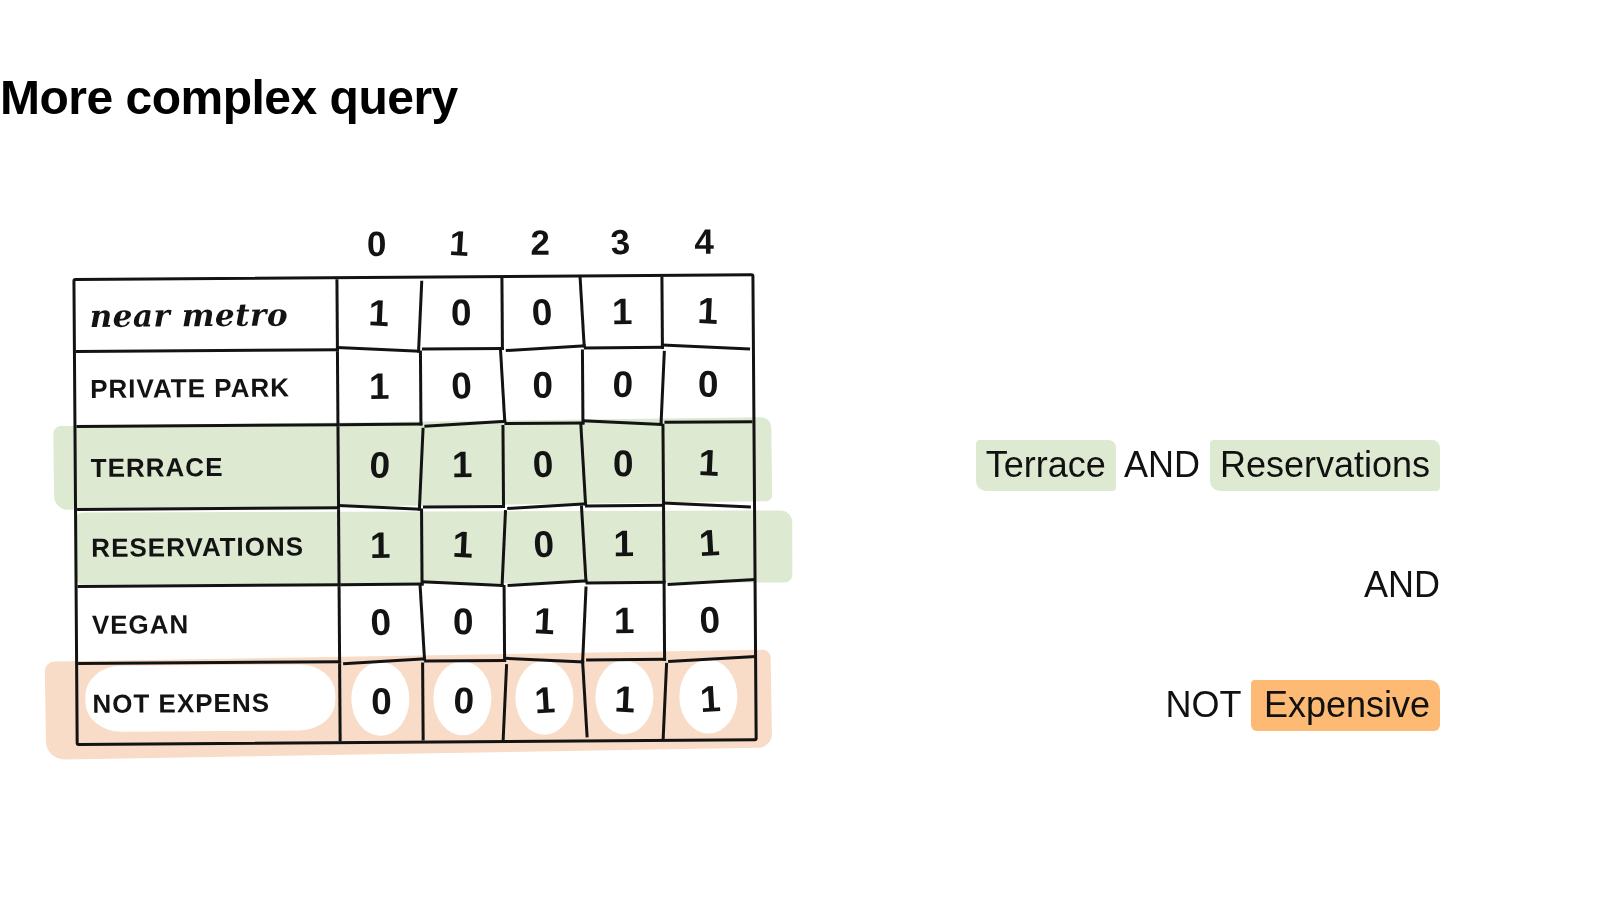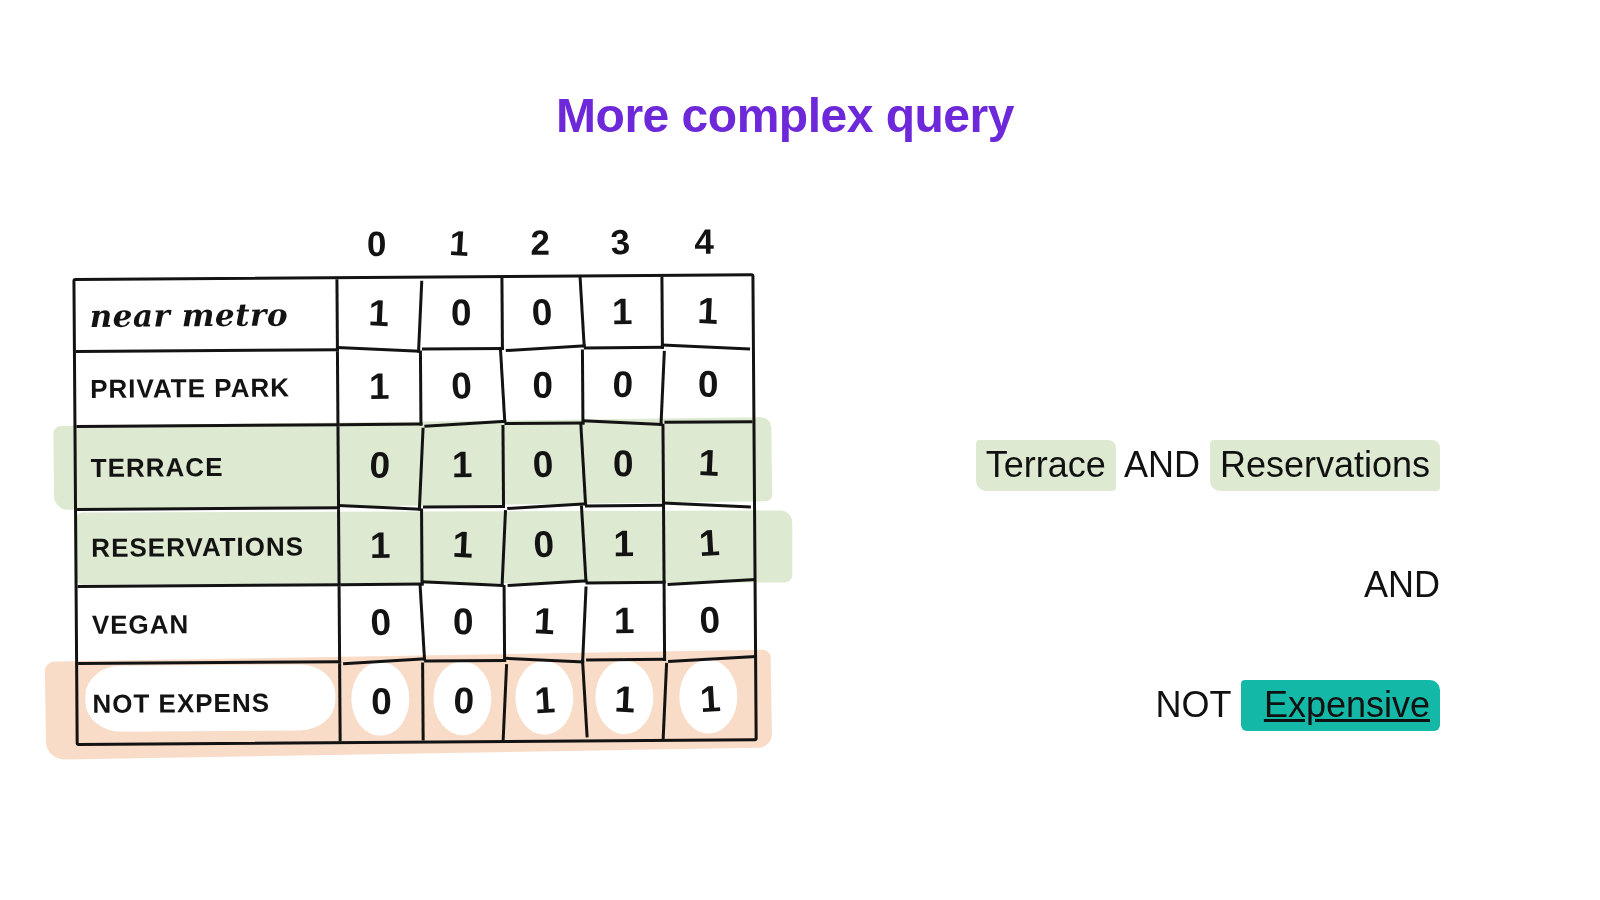--- a/index.html
+++ b/index.html
@@ -13,28 +13,27 @@
     width: 1600px;
     height: 900px;
     background: #ffffff;
     overflow: hidden;
     color: #131313;
   }
 
   
   .title {
     position: absolute;
-    top: 88px;
+    top: 70px;
     left: 0;
     width: 1570px;
-    text-align: center;
     font-size: 48px;
     font-weight: bold;
     letter-spacing: -0.5px;
-    color: #6d28d9;
+    color: #000000;
   }
 
   
   .table-wrap {
     position: absolute;
     left: 72px;
     top: 218px;
     width: 700px;
     height: 530px;
     transform: rotate(-0.4deg);
@@ -152,24 +151,23 @@
     white-space: pre-wrap;
     line-height: 46px;
     margin-bottom: 28px;
   }
   .hl-green {
     background: #dde9d0;
     padding: 4px 10px 6px 10px;
     border-radius: 4px 8px 4px 10px;
   }
   .hl-peach {
-    background: #14b8a6;
-    padding: 4px 10px 6px 23px;
+    background: #fdba74;
+    padding: 4px 10px 6px 13px;
     border-radius: 4px 10px 6px 6px;
-    text-decoration: underline;
   }
 </style>
 </head>
 <body>
 
 <div class="stage">
 
   <div class="title">More complex query</div>
 
   <div class="table-wrap">

